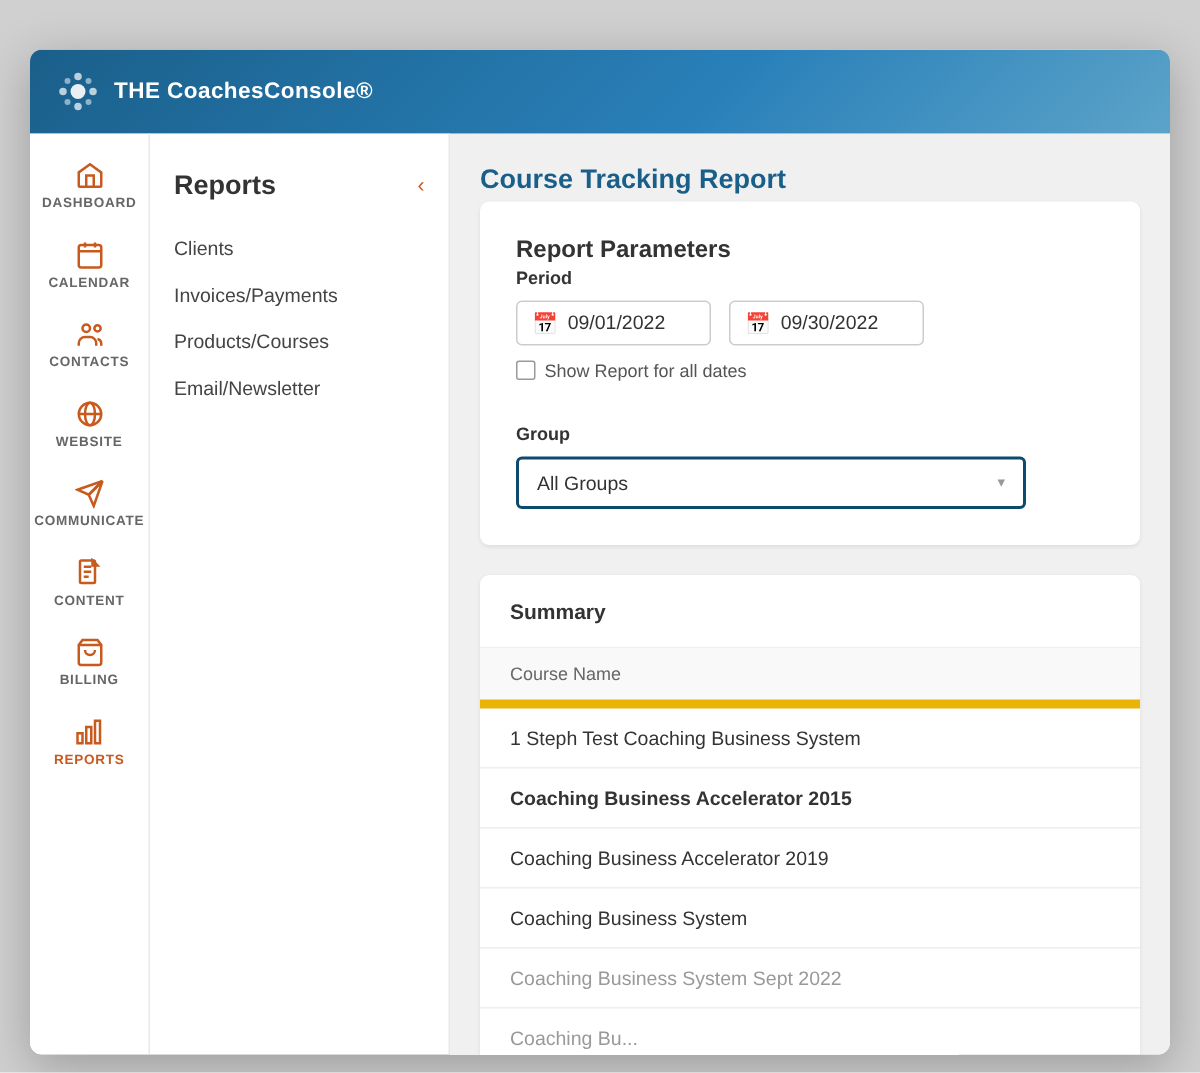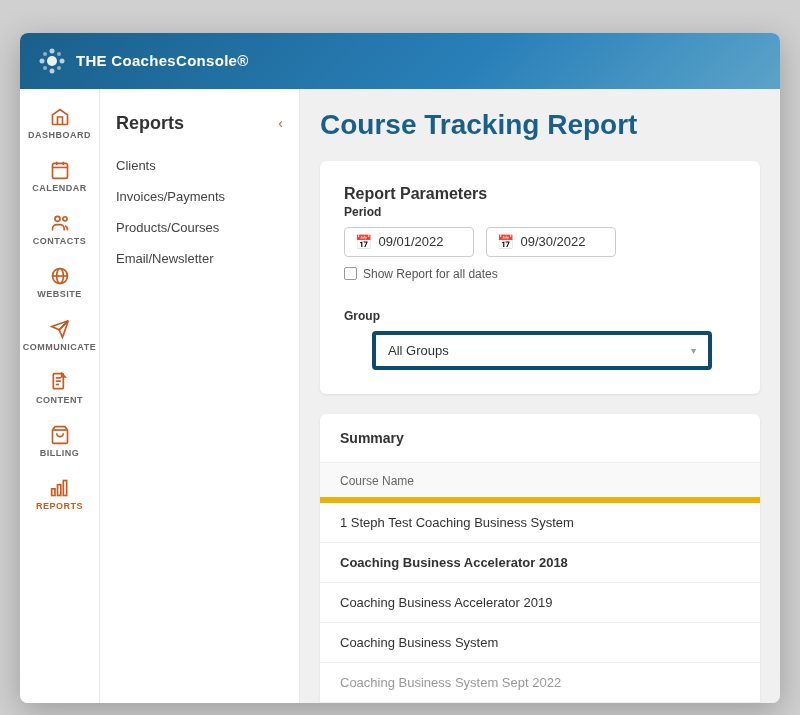--- a/index.html
+++ b/index.html
@@ -139,24 +139,24 @@
 
     
     .main-content {
       flex: 1;
       background: #f0f0f0;
       overflow-y: auto;
       padding: 20px;
     }
 
     .page-title {
-      font-size: 28px;
+      font-size: 18px;
       font-weight: 700;
       color: #1a5f8a;
-      margin-bottom: 20px;
+      margin-bottom: 4px;
     }
 
     .card {
       background: #fff;
       border-radius: 6px;
       padding: 24px;
       margin-bottom: 20px;
       box-shadow: 0 1px 3px rgba(0,0,0,0.08);
     }
 
@@ -220,27 +220,26 @@
 
     .checkbox-label {
       font-size: 12px;
       color: #555;
     }
 
     .select-field {
       display: flex;
       align-items: center;
       justify-content: space-between;
-      border: 4px solid #0c4a6e;
+      border: 2px solid #0c4a6e;
       border-radius: 4px;
       padding: 8px 12px;
       background: #fff;
       width: 340px;
       cursor: pointer;
-      margin-left: 28px;
     }
 
     .select-value {
       font-size: 13px;
       color: #333;
     }
 
     .select-arrow {
       color: #999;
       font-size: 10px;
@@ -445,21 +444,21 @@
       </div>
 
       <div class="summary-card">
         <div class="summary-header">
           <div class="summary-title">Summary</div>
         </div>
         <div class="table-header">
           <span class="table-header-text">Course Name</span>
         </div>
         <div class="table-row">1 Steph Test Coaching Business System</div>
-        <div class="table-row bold-row">Coaching Business Accelerator 2018</div>
+        <div class="table-row bold-row">Coaching Business Accelerator 2015</div>
         <div class="table-row">Coaching Business Accelerator 2019</div>
         <div class="table-row">Coaching Business System</div>
         <div class="table-row light-row">Coaching Business System Sept 2022</div>
         <div class="table-row light-row">Coaching Bu...</div>
       </div>
 
     </div>
   </div>
 </div>
 

